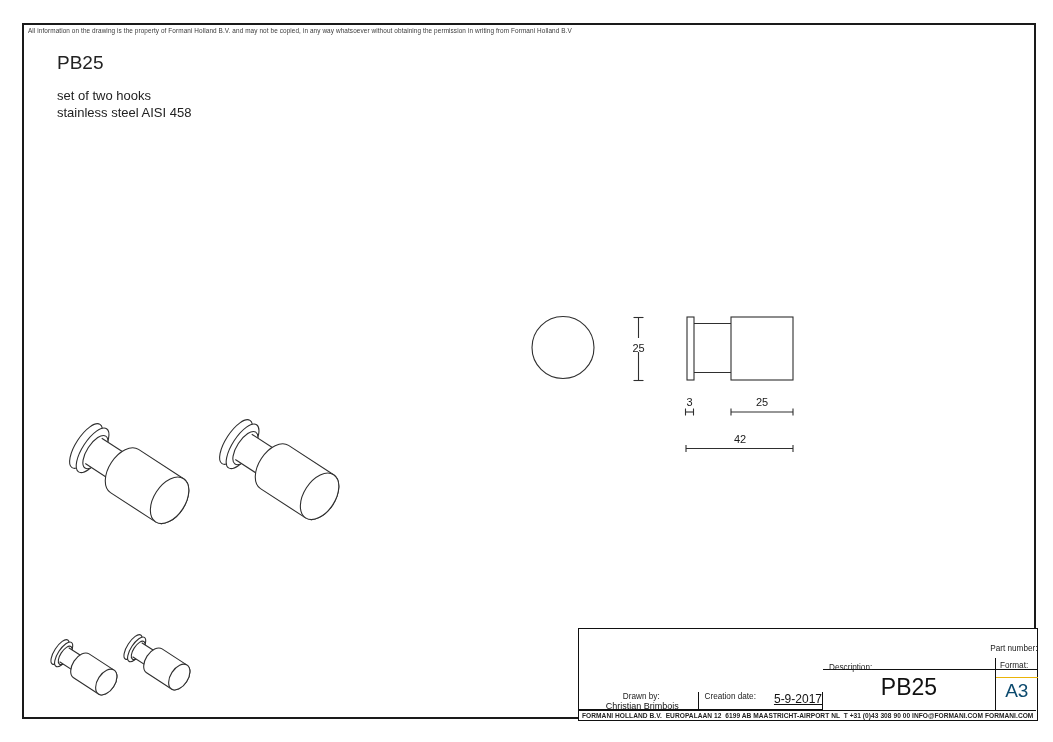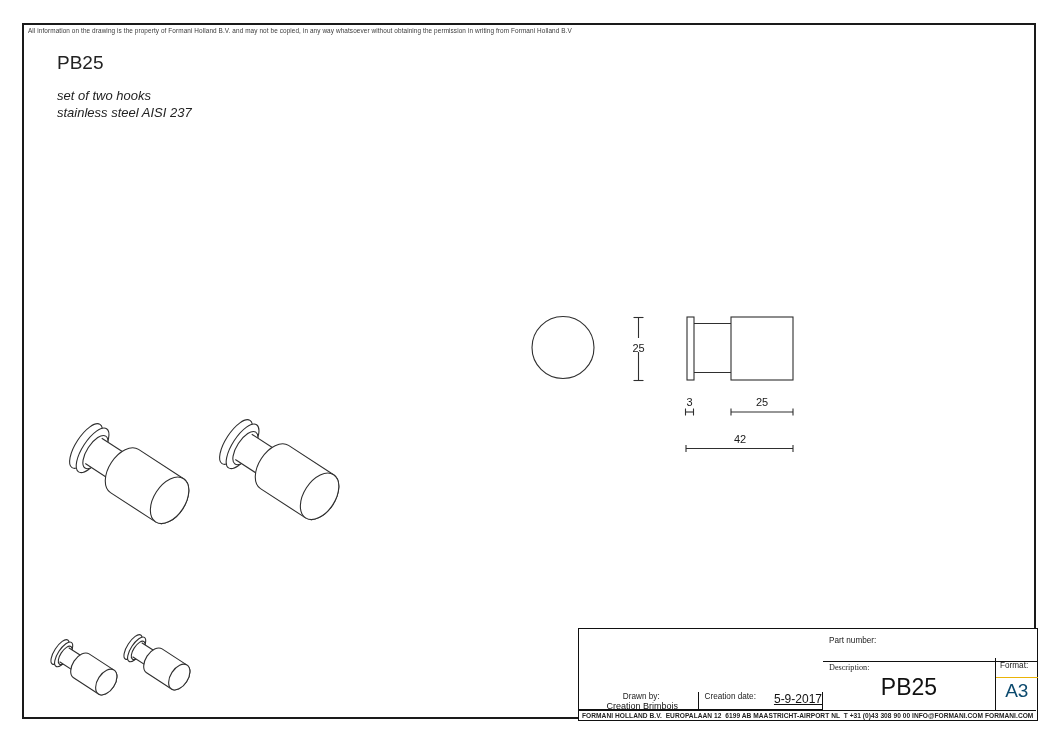--- a/index.html
+++ b/index.html
@@ -22,21 +22,21 @@
     position:absolute;left:28px;top:27px;
     font-size:6.4px;color:#3a3a3a;letter-spacing:0.1px;white-space:pre;
   }
 
   .product-title{
     position:absolute;left:57px;top:52px;
     font-size:19px;color:#222;
   }
   .product-subtitle{
     position:absolute;left:57px;top:87px;
-    font-size:13px;line-height:17px;color:#222;font-style:italic;
+    font-size:13px;line-height:17px;color:#222;
   }
 
   svg text{
     font-family:"Liberation Sans",sans-serif;
     fill:#1a1a1a;
   }
 
   
   .titleblock{
     position:absolute;left:578px;top:628px;width:460px;height:93px;
@@ -58,21 +58,21 @@
   .drawn-row{left:0;top:63px;width:244px;height:18px;display:flex;}
   .drawn-left{width:125px;height:100%;display:flex;align-items:center;box-sizing:border-box;border-right:1px solid #111;flex-direction:column;}
   .drawn-right{flex:1;height:100%;display:flex;align-items:flex-start;}
 
   .tb-label{font-size:8.2px;color:#222;padding-left:6px;white-space:nowrap;}
   .tb-value{font-size:10.5px;color:#111;white-space:nowrap;}
   .doc-value{margin:0 auto;padding-right:24px;}
   .drawn-value{font-size:9px;margin-left:8px;}
   .date-value{font-size:12px;margin-left:18px;text-decoration:underline;}
 
-  .part-cell{left:244px;top:4px;width:214.5px;height:29px;}
+  .part-cell{left:244px;top:12px;width:214.5px;height:29px;text-align:right;}
   .desc-cell{left:244px;top:29px;width:173px;height:52px;}
   .desc-value{
     position:absolute;left:0;top:16px;width:100%;text-align:center;
     font-size:23px;color:#111;
   }
   .format-cell{left:417px;top:29px;width:41.5px;height:52px;}
   .format-label-box{position:absolute;left:0;top:0;width:100%;height:20px;box-sizing:border-box;border-bottom:1px solid #eab308;}
   .format-value{
     position:absolute;left:0;top:22px;width:100%;text-align:center;
     font-size:19px;color:#0c4a6e;
@@ -86,21 +86,21 @@
 </head>
 <body>
 
 <div class="sheet-frame"></div>
 
 <div class="disclaimer">All information on the drawing is the property of Formani Holland B.V. and may not be copied, in any way whatsoever without obtaining the permission in writing from Formani Holland B.V</div>
 
 <div class="product-title">PB25</div>
 <div class="product-subtitle">
   <div>set of two hooks</div>
-  <div>stainless steel AISI 237</div>
+  <div>stainless steel AISI 458</div>
 </div>
 
 <svg class="abs" style="left:520px;top:300px;" width="300" height="165" viewBox="520 300 300 165">
   <g stroke="#2f2f2f" stroke-width="1.1" fill="none">
 
     <circle cx="563" cy="347.5" r="31"></circle>
 
     <g>
       <line x1="638.5" y1="317.5" x2="638.5" y2="380.5"></line>
       <line x1="633.5" y1="317.5" x2="643.5" y2="317.5"></line>
@@ -160,34 +160,34 @@
   <use href="#hook" transform="translate(133,647) scale(0.62)"></use>
 </svg>
 
 <div class="titleblock">
 
 
 
   <div class="tb-cell drawn-row b-r b-b">
     <div class="drawn-left">
       <span class="tb-label">Drawn by:</span>
-      <span class="tb-value drawn-value">Creation Brimbois</span>
+      <span class="tb-value drawn-value">Christian Brimbois</span>
     </div>
     <div class="drawn-right">
       <span class="tb-label">Creation date:</span>
       <span class="tb-value date-value">5-9-2017</span>
     </div>
   </div>
 
   <div class="tb-cell part-cell b-b">
     <div class="tb-label" style="padding-top:3px;">Part number:</div>
   </div>
 
   <div class="tb-cell desc-cell b-r">
-    <div class="tb-label" style="padding-top:5px;font-family:Liberation Serif, serif;">Description:</div>
+    <div class="tb-label" style="padding-top:5px;">Description:</div>
     <div class="desc-value">PB25</div>
   </div>
 
   <div class="tb-cell format-cell">
     <div class="format-label-box">
       <div class="tb-label" style="padding-top:3px;padding-left:4px;">Format:</div>
     </div>
     <div class="format-value">A3</div>
   </div>
 

